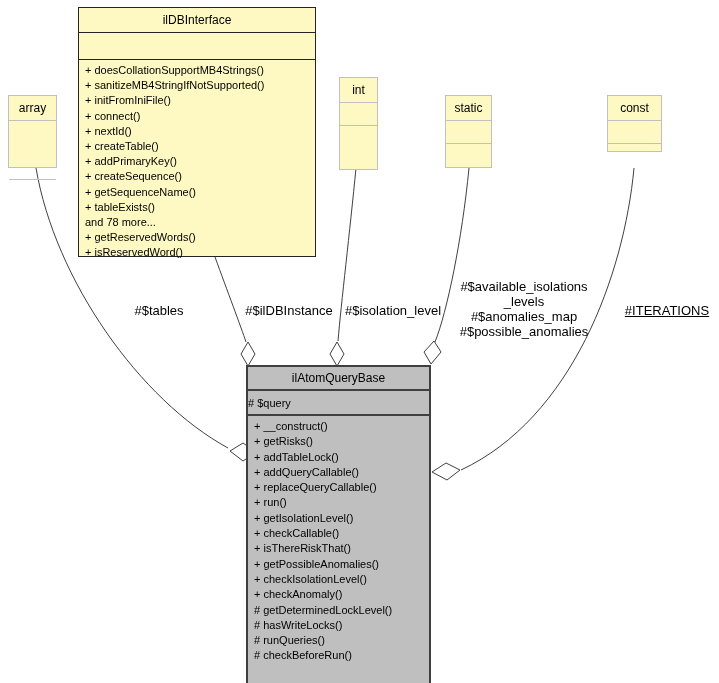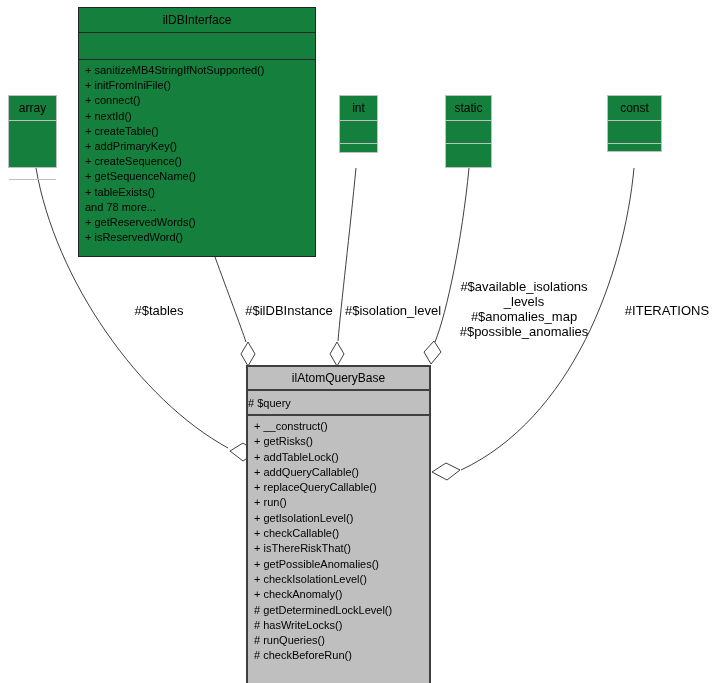--- a/index.html
+++ b/index.html
@@ -2,21 +2,21 @@
 <html><head>
 <meta charset="utf-8">
 <style>
   html,body{margin:0;padding:0;background:#ffffff;}
   #canvas{
     position:relative;width:719px;height:683px;background:#ffffff;
     font-family:"Liberation Sans","DejaVu Sans",sans-serif;color:#000;
     overflow:hidden;
   }
   svg.edges{position:absolute;left:0;top:0;width:719px;height:683px;}
-  .uml-box{position:absolute;box-sizing:border-box;background:#15803d;display:flex;flex-direction:column;}
+  .uml-box{position:absolute;box-sizing:border-box;background:#fef9c3;display:flex;flex-direction:column;}
   .uml-box.black{border:1px solid #242424;}
   .uml-box.light{border:1px solid #c0c0c0;}
   .uml-box.main{border:2px solid #3f3f3f;background:#bfbfbf;}
   .uml-title{flex:0 0 auto;display:flex;align-items:center;justify-content:center;
     font-size:12px;border-bottom:inherit;}
   .black .uml-title{border-bottom:1px solid #242424;height:24px;}
   .light .uml-title{border-bottom:1px solid #c0c0c0;height:24px;}
   .main .uml-title{border-bottom:2px solid #3f3f3f;height:22px;}
   .uml-attrs{flex:0 0 auto;box-sizing:border-box;}
   .black .uml-attrs{border-bottom:1px solid #242424;height:27px;}
@@ -48,20 +48,21 @@
       <polygon points="337,342 344,354 337,366 330,354"></polygon>
       <polygon points="434,341 441,352 431,364 424,352"></polygon>
       <polygon points="432,472 446,463 460,470 447,480"></polygon>
     </g>
   </svg>
 
   <div class="uml-box black" style="left:78px;top:7px;width:238px;height:250px;">
     <div class="uml-title">ilDBInterface</div>
     <div class="uml-attrs"></div>
     <div class="uml-methods">
+      <div class="m">+ doesCollationSupportMB4Strings()</div>
       <div class="m">+ sanitizeMB4StringIfNotSupported()</div>
       <div class="m">+ initFromIniFile()</div>
       <div class="m">+ connect()</div>
       <div class="m">+ nextId()</div>
       <div class="m">+ createTable()</div>
       <div class="m">+ addPrimaryKey()</div>
       <div class="m">+ createSequence()</div>
       <div class="m">+ getSequenceName()</div>
       <div class="m">+ tableExists()</div>
       <div class="m">and 78 more...</div>
@@ -69,21 +70,21 @@
       <div class="m">+ isReservedWord()</div>
     </div>
   </div>
 
   <div class="uml-box light" style="left:8px;top:95px;width:49px;height:73px;gap:36px;">
     <div class="uml-title">array</div>
     <div class="uml-attrs"></div>
     <div class="uml-methods"></div>
   </div>
 
-  <div class="uml-box light" style="left:339px;top:95px;width:39px;height:58px;">
+  <div class="uml-box light" style="left:339px;top:77px;width:39px;height:93px;">
     <div class="uml-title">int</div>
     <div class="uml-attrs"></div>
     <div class="uml-methods"></div>
   </div>
 
   <div class="uml-box light" style="left:445px;top:95px;width:47px;height:73px;">
     <div class="uml-title">static</div>
     <div class="uml-attrs"></div>
     <div class="uml-methods"></div>
   </div>
@@ -96,21 +97,21 @@
 
   <div class="edge-label" style="left:159px;top:303px;">#$tables</div>
   <div class="edge-label" style="left:289px;top:303px;">#$ilDBInstance</div>
   <div class="edge-label" style="left:393px;top:303px;">#$isolation_level</div>
   <div class="edge-label multi" style="left:524px;top:279px;">
     <div>#$available_isolations</div>
     <div>_levels</div>
     <div>#$anomalies_map</div>
     <div>#$possible_anomalies</div>
   </div>
-  <div class="edge-label" style="left:667px;top:303px;">#ITERATIONS</div>
+  <div class="edge-label" style="left:667px;top:303px;text-decoration:underline;">#ITERATIONS</div>
 
   <div class="uml-box main" style="left:246px;top:365px;width:185px;height:376px;">
     <div class="uml-title">ilAtomQueryBase</div>
     <div class="uml-attrs">
       <span># $query</span>
     </div>
     <div class="uml-methods">
       <div class="m">+ __construct()</div>
       <div class="m">+ getRisks()</div>
       <div class="m">+ addTableLock()</div>

